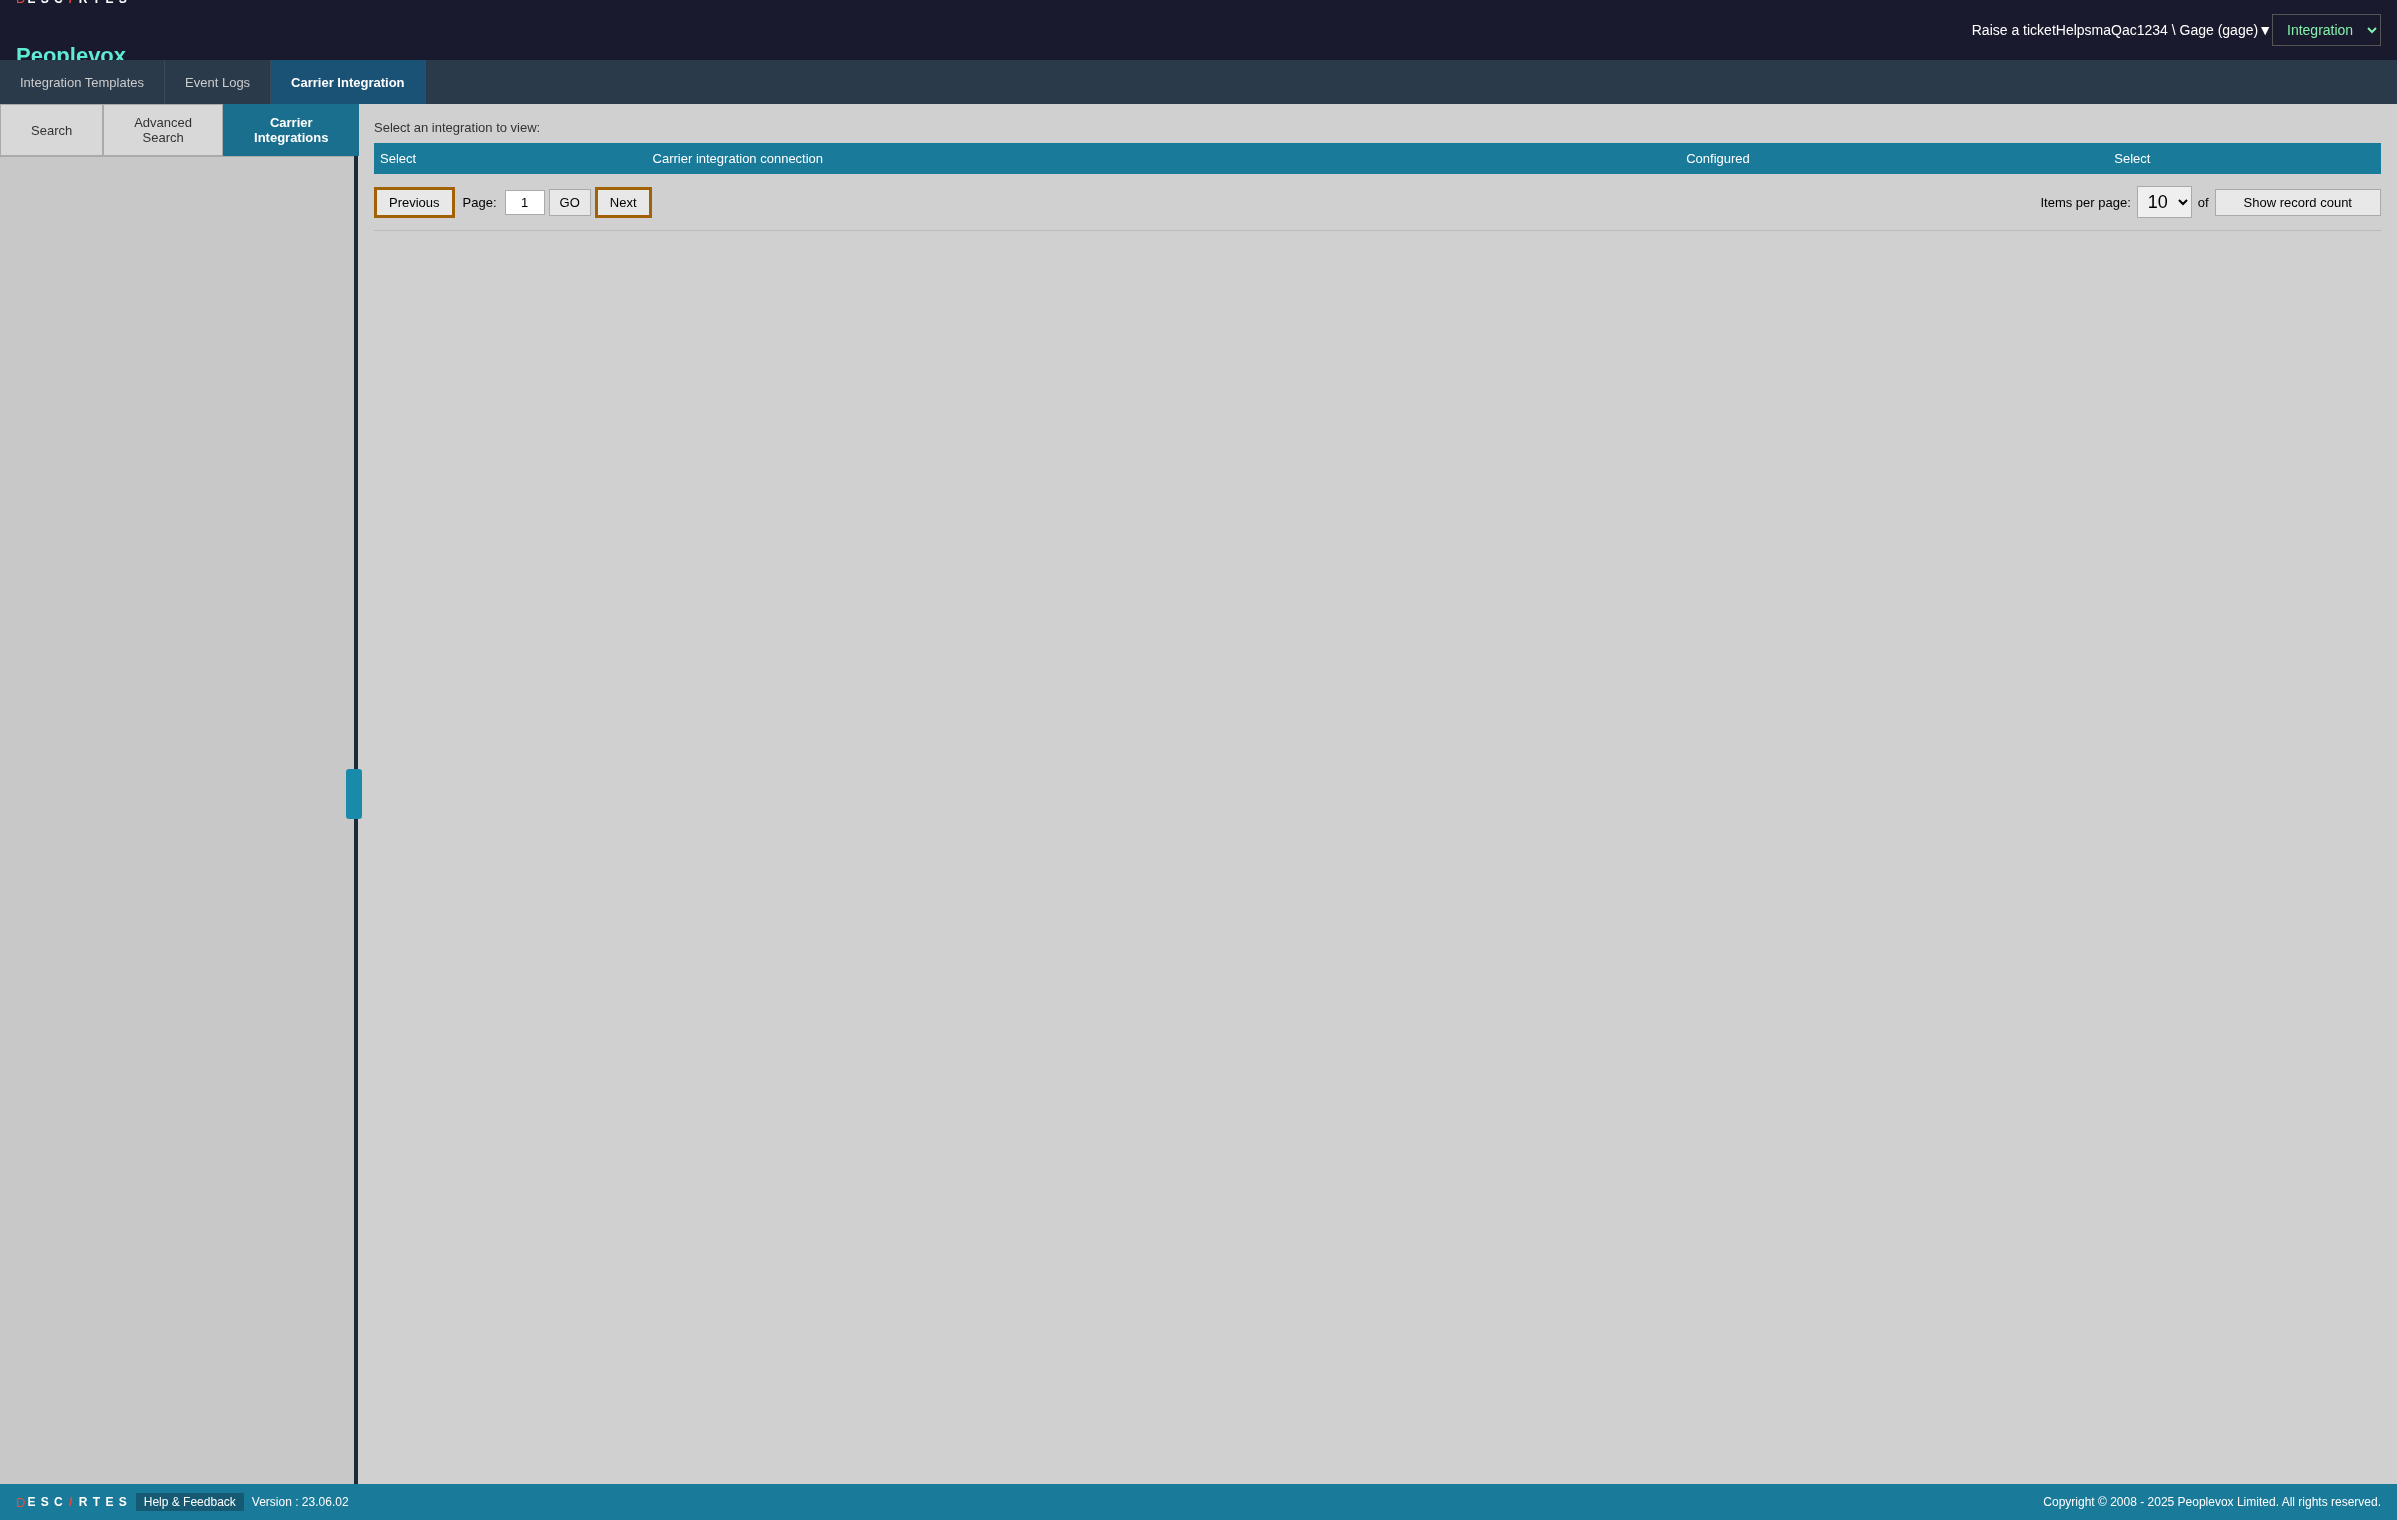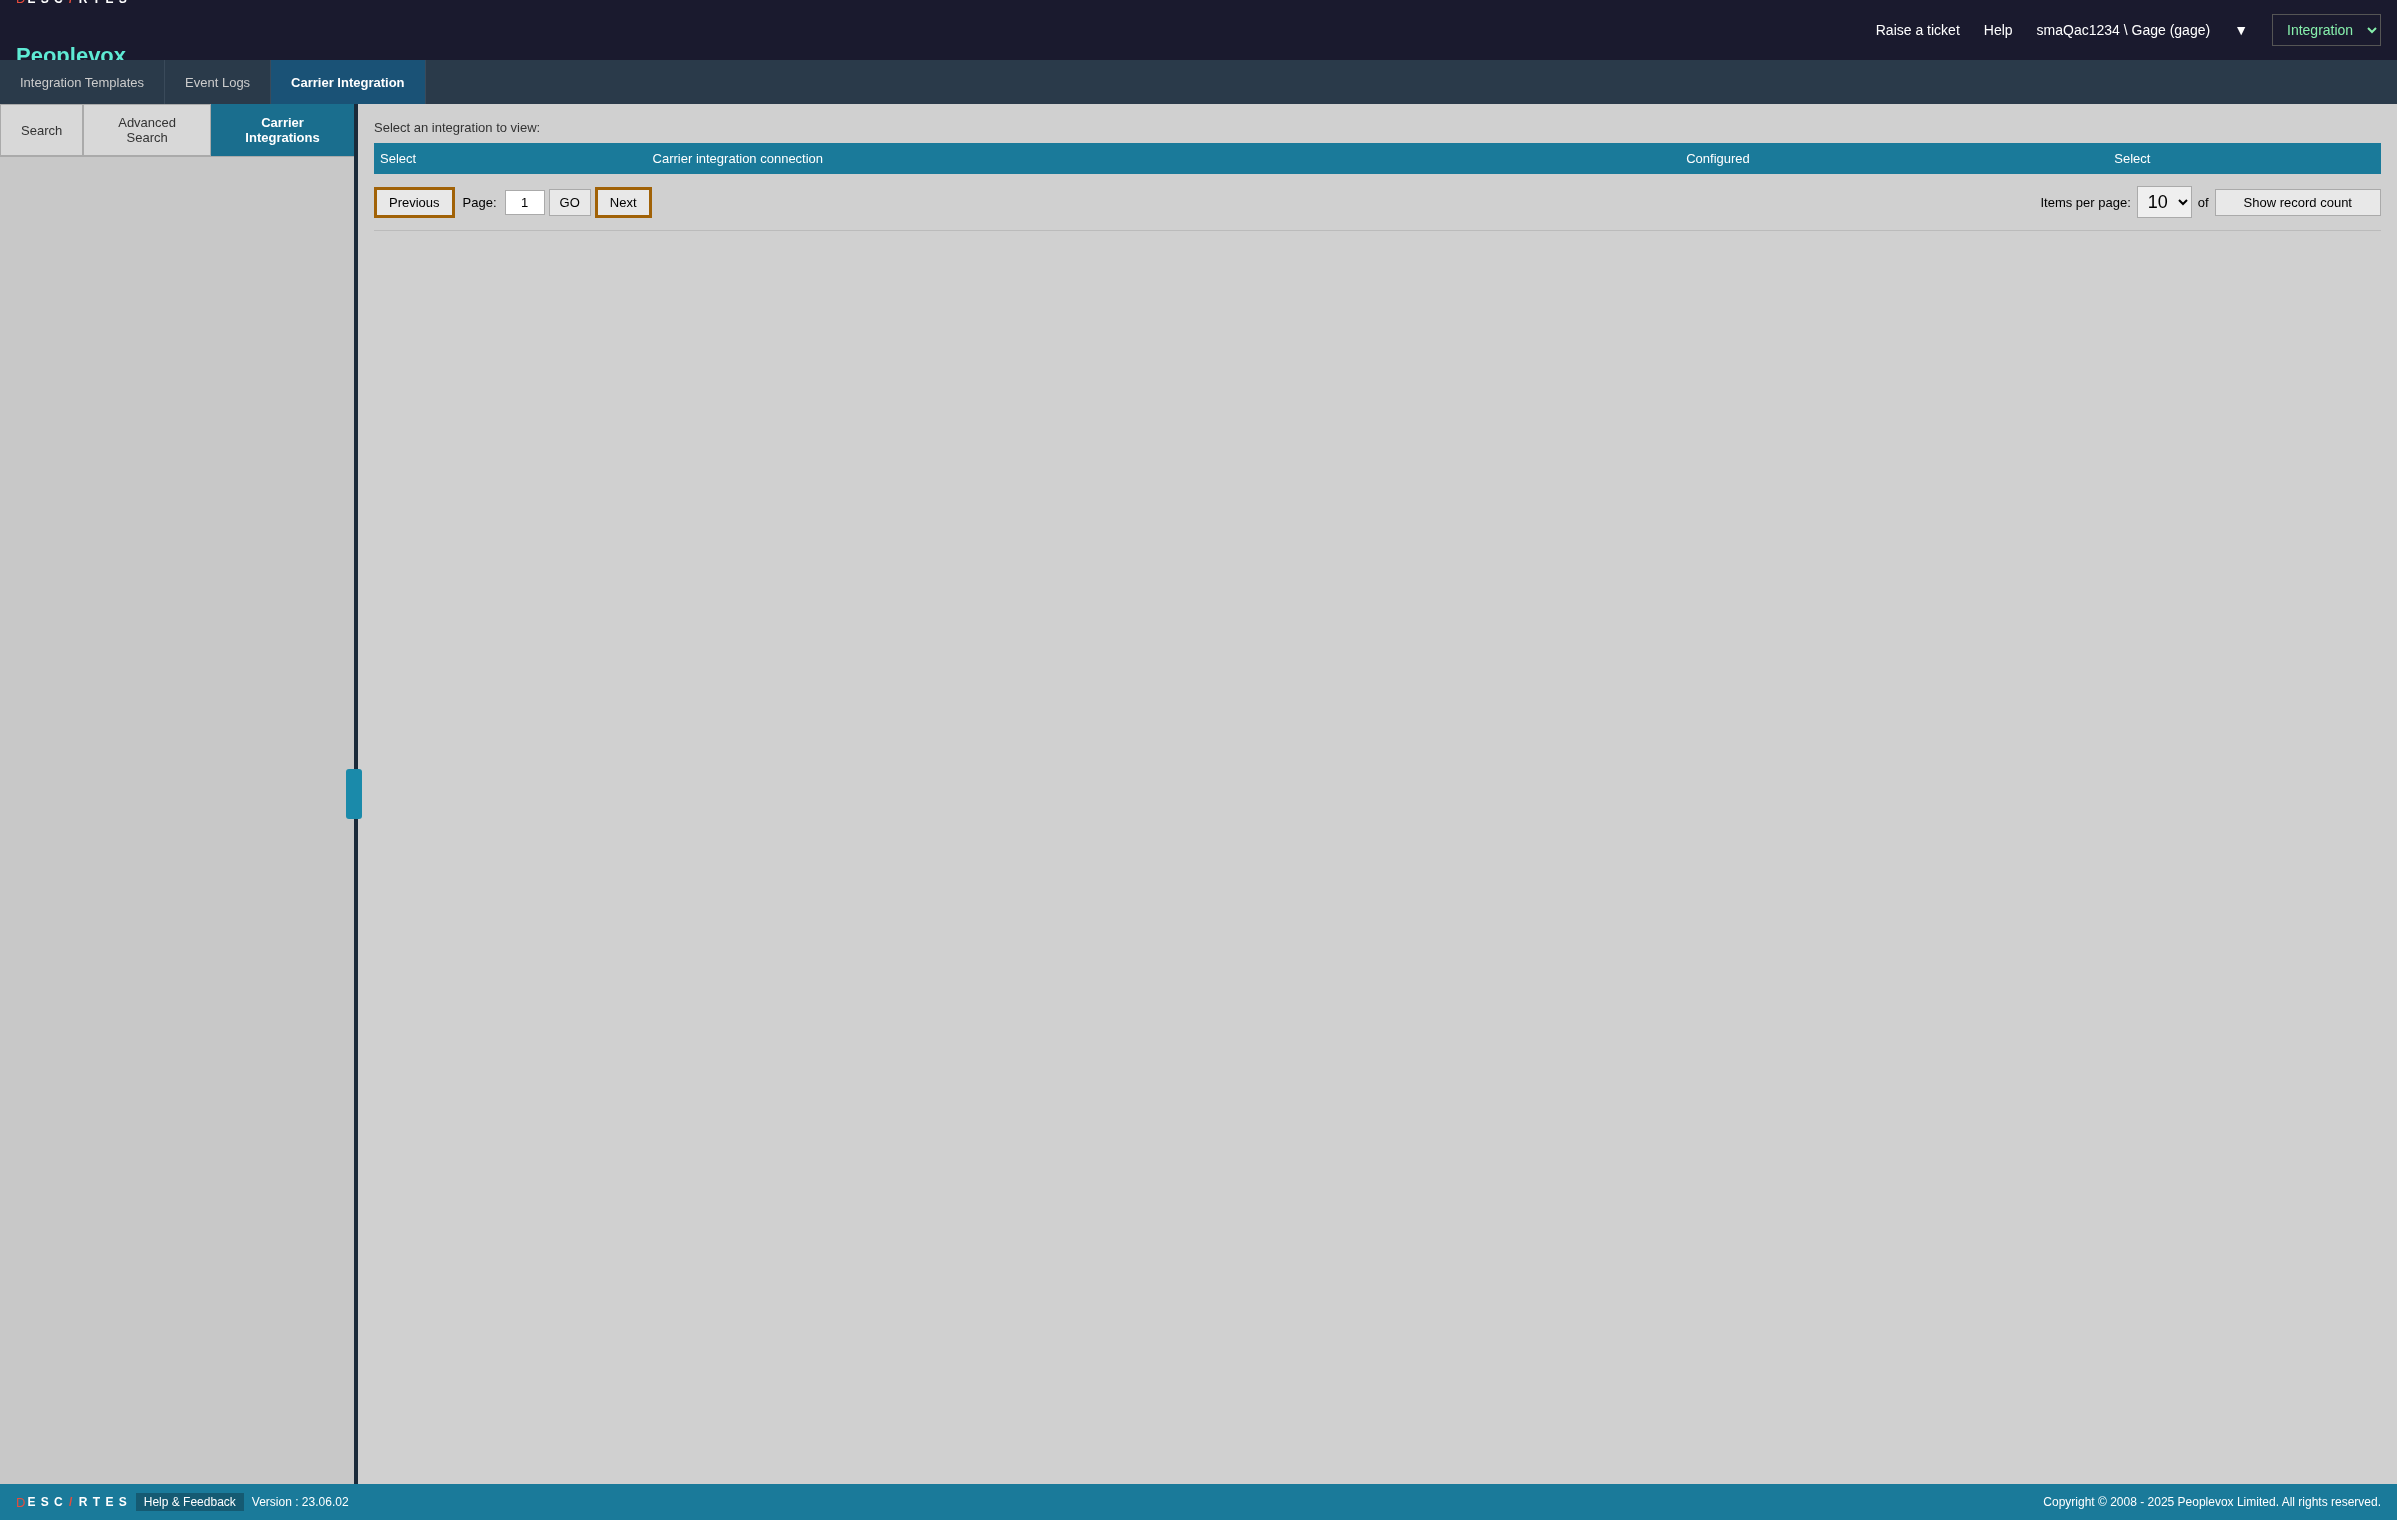--- a/index.html
+++ b/index.html
@@ -3,37 +3,37 @@
   <meta charset="utf-8">
   <style>
     * { box-sizing: border-box; margin: 0; padding: 0; }
     body { font-family: Arial, sans-serif; font-size: 13px; background: #c8c8c8; display: flex; flex-direction: column; height: 100vh; }
 
     
     .header { background: #1a1a2e; display: flex; align-items: center; padding: 0 16px; height: 60px; }
     .header-logo { display: flex; flex-direction: column; }
     .logo-peoplevox { color: #5eead4; font-size: 22px; font-weight: bold; margin-top: 37px; }
     .header-spacer { flex: 1; }
-    .header-nav { display: flex; align-items: center; gap: 24px; }
+    .header-nav { display: flex; align-items: center; }
     .header-nav-item { color: white; cursor: pointer; font-size: 14px; text-decoration: none; }
     .header-user { color: white; font-size: 14px; display: flex; align-items: center; gap: 4px; }
     .header-dropdown { background: #1a1a2e; color: #86efac; border: 1px solid #555; padding: 6px 10px; font-size: 14px; cursor: pointer; }
 
     
     .tab-bar { background: #2a3a4a; display: flex; align-items: stretch; height: 44px; }
     .tab-item { padding: 0 20px; display: flex; align-items: center; color: #ccc; cursor: pointer; font-size: 13px; border-right: 1px solid #3a4a5a; }
     .tab-item.active { background: #1a5276; color: white; font-weight: bold; }
 
     
     .content-area { display: flex; flex: 1; overflow: hidden; }
 
     
     .sidebar { width: 358px; background: #c8c8c8; border-right: 4px solid #1a2a3a; display: flex; flex-direction: column; position: relative; flex-shrink: 0; }
     .sidebar-buttons { display: flex; border-bottom: 1px solid #aaa; }
-    .sidebar-btn { padding: 10px 20px; border: 1px solid #aaa; background: #d8d8d8; cursor: pointer; font-size: 13px; color: #333; border-radius: 0; }
+    .sidebar-btn { padding: 10px 30px; border: 1px solid #aaa; background: #d8d8d8; cursor: pointer; font-size: 13px; color: #333; border-radius: 0; }
     .sidebar-btn.active { background: #1a6e8e; color: white; font-weight: bold; border-color: #1a6e8e; }
     .sidebar-handle { position: absolute; right: -8px; top: 50%; transform: translateY(-50%); width: 16px; height: 50px; background: #1a8aaa; cursor: col-resize; border-radius: 3px; z-index: 10; }
 
     
     .main-panel { flex: 1; background: #d0d0d0; padding: 0; overflow: auto; }
     .main-inner { background: #d0d0d0; padding: 16px; }
 
     
     .section-title { font-size: 22px; font-weight: normal; color: #333; margin-bottom: 12px; padding-bottom: 8px; border-bottom: 2px solid #1a6e8e; display: flex; align-items: center; justify-content: space-between; }
     .section-title-text { font-size: 22px; }

